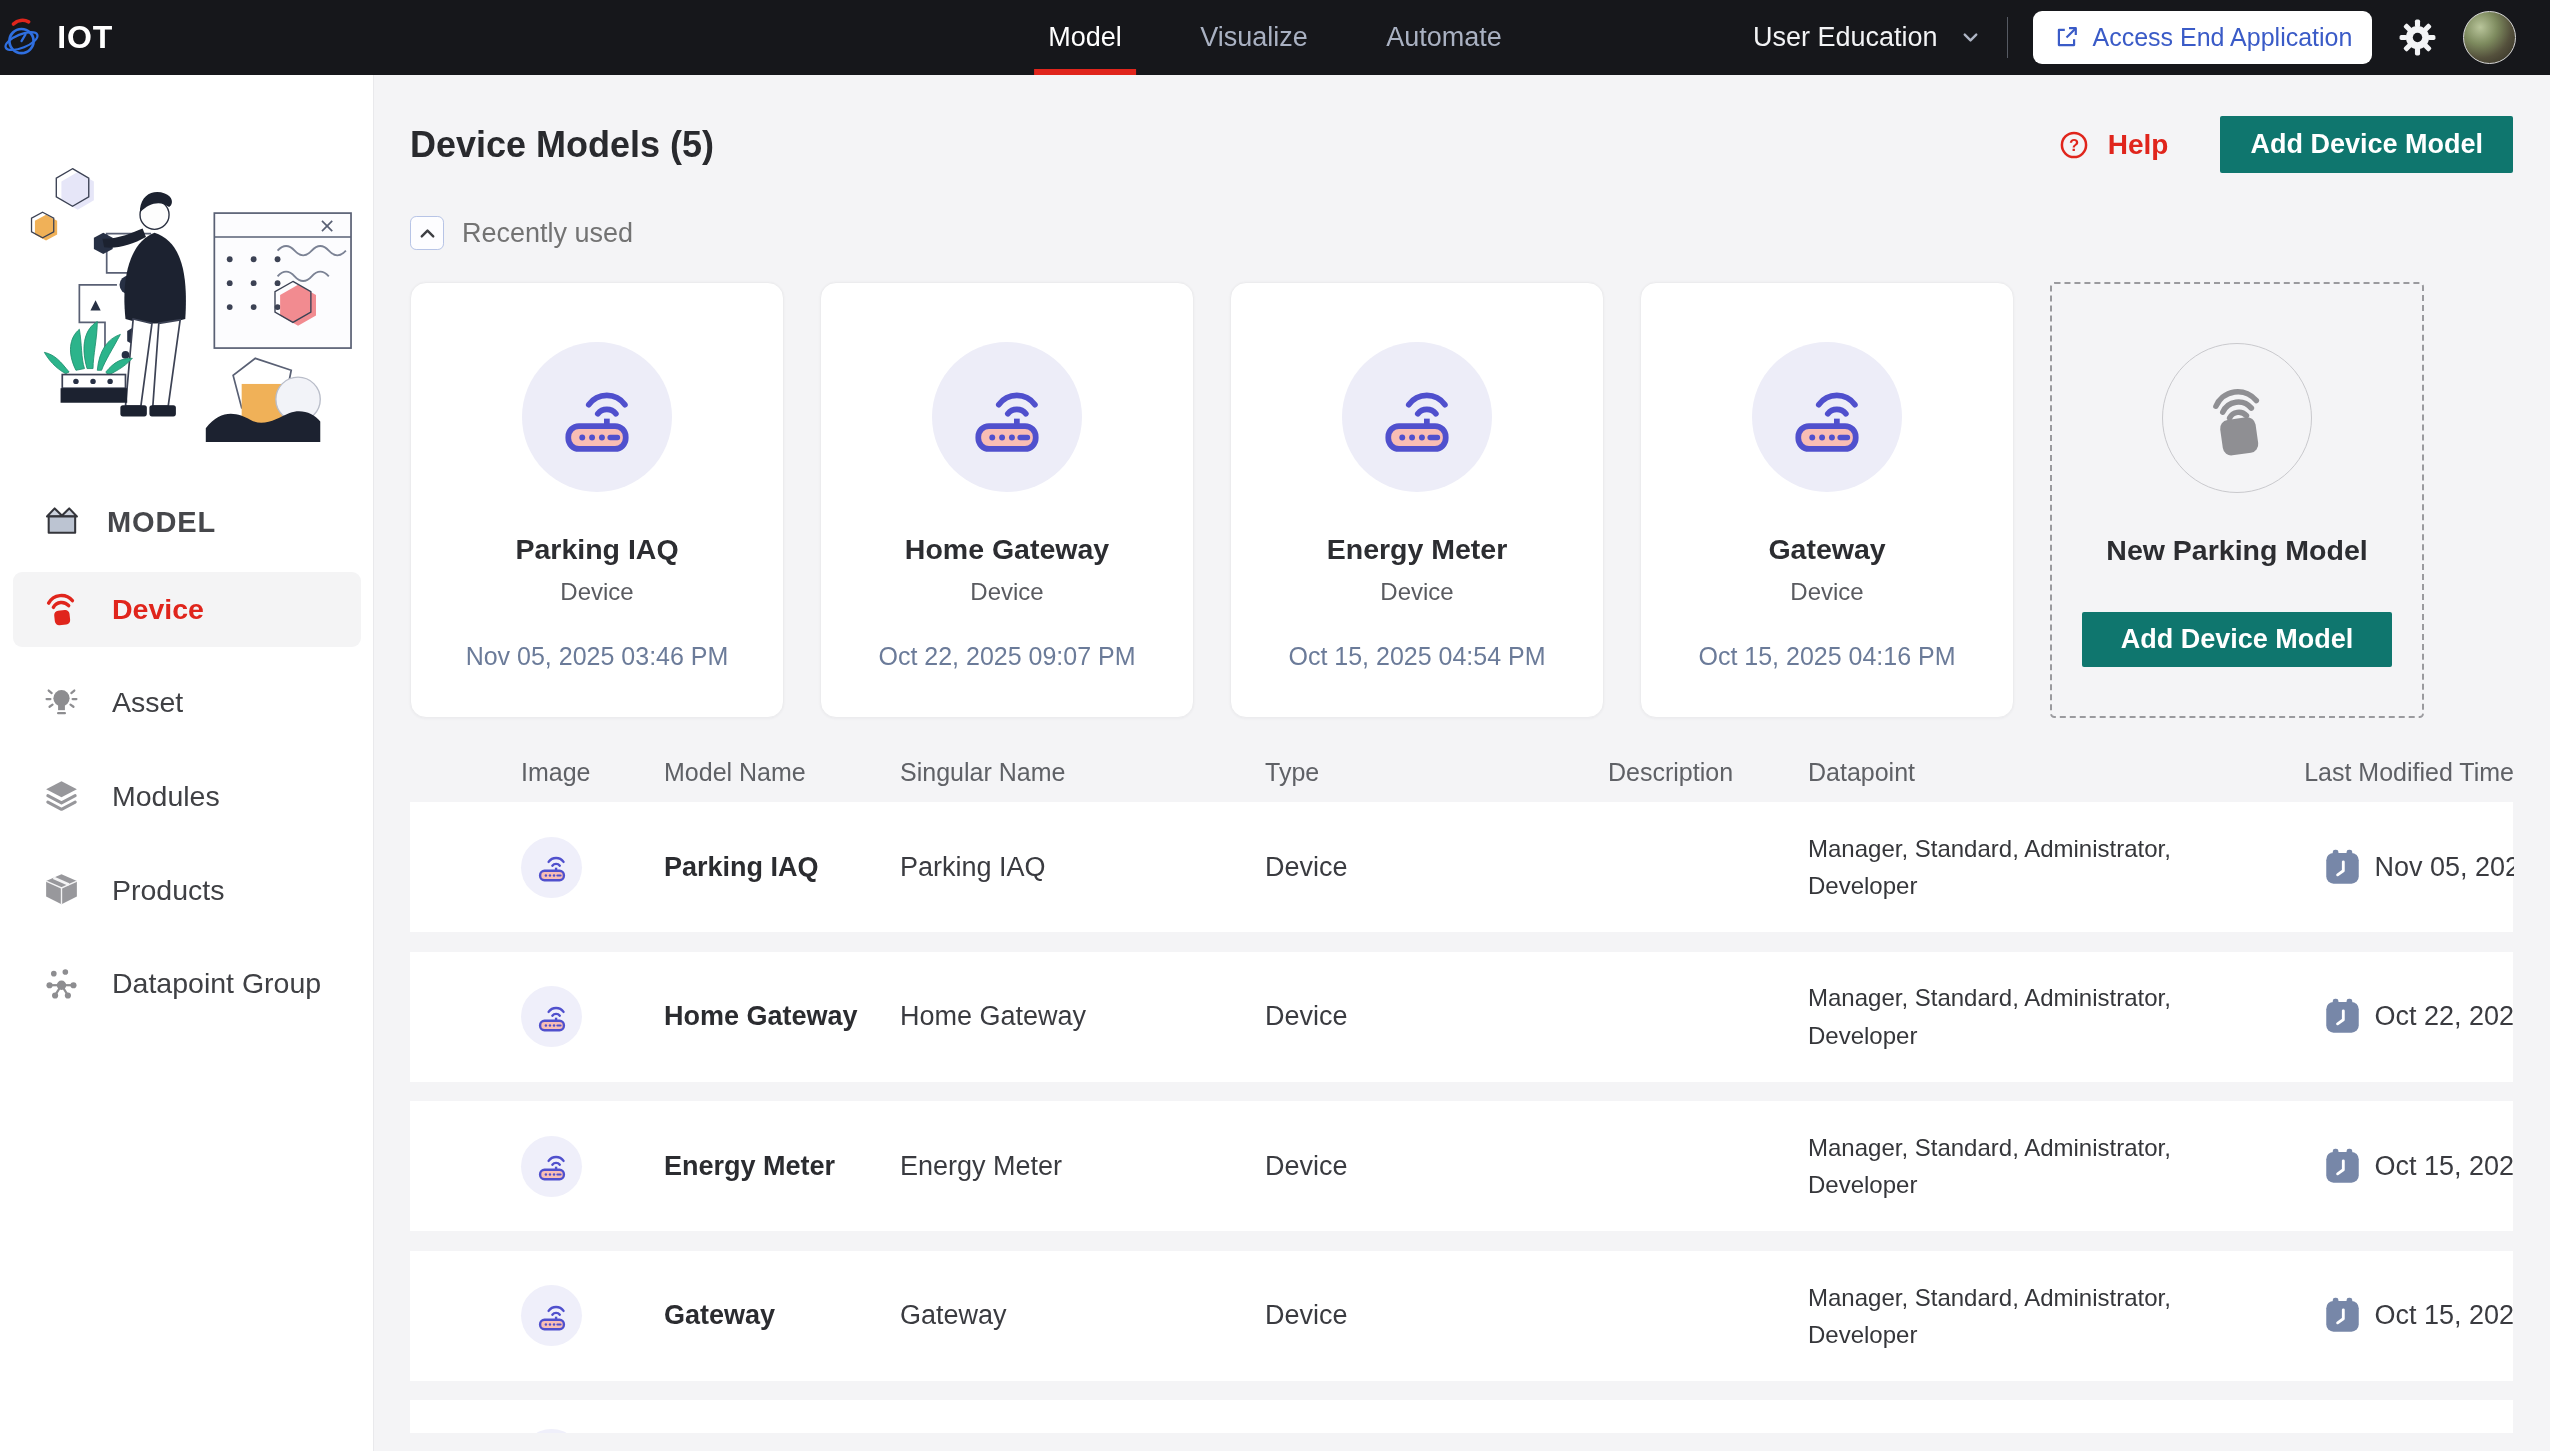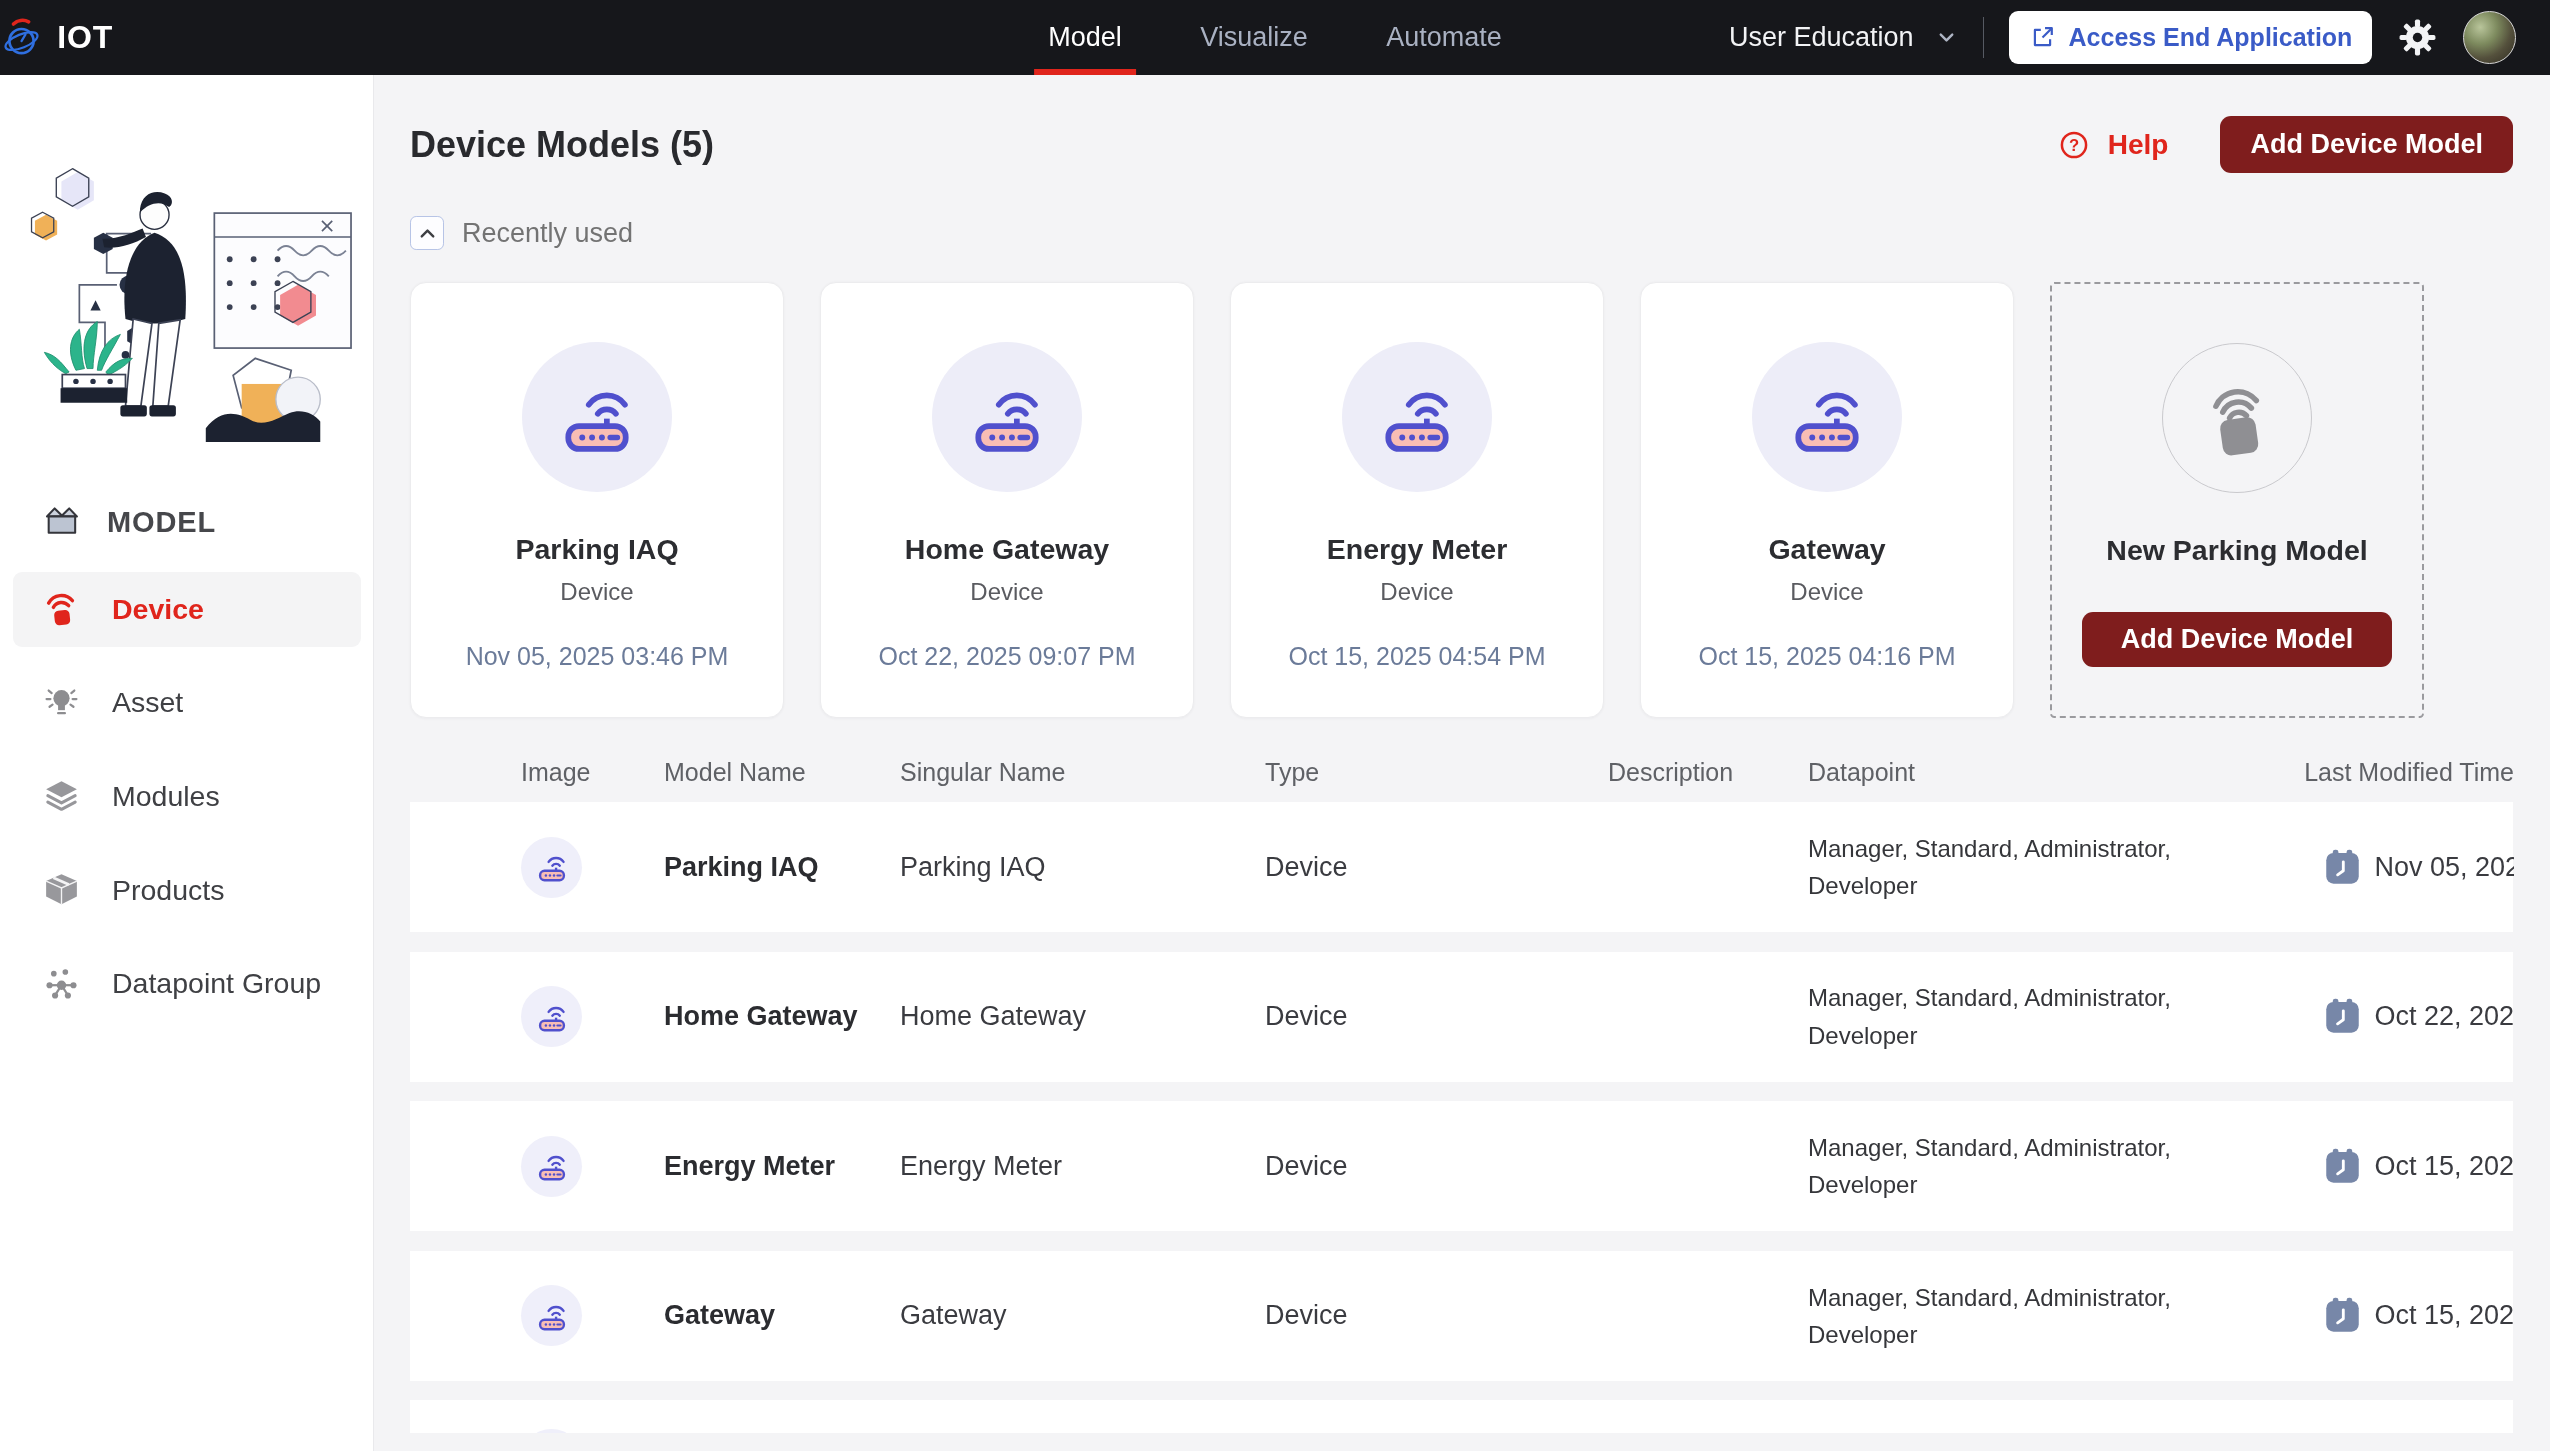--- a/index.html
+++ b/index.html
@@ -9,21 +9,21 @@
   
   .topbar { height:75px; background:#16171b; display:flex; align-items:stretch; position:relative; }
   .brand { display:flex; align-items:center; gap:14.2px; width:374px; }
   .brand-name { color:#fff; font-size:32px; font-weight:700; letter-spacing:0.9px; }
   .topnav { position:absolute; left:50%; transform:translateX(-50%); height:100%; display:flex; gap:50px; }
   .topnav .tab { display:flex; align-items:center; padding:0 14.2px; font-size:27px; color:#a9b1c2; cursor:pointer; border-bottom:6.2px solid transparent; border-top:6.2px solid transparent; }
   .topnav .tab.active { color:#ffffff; border-bottom-color:#e0251c; font-weight:400; }
   .topbar-right { margin-left:auto; display:flex; align-items:center; gap:25px; padding-right:34px; }
   .user-menu { display:flex; align-items:center; gap:21px; color:#f2f3f5; font-size:27px; cursor:pointer; }
   .tb-divider { width:1.8px; height:41px; background:#565a63; }
-  .access-btn { display:flex; align-items:center; gap:12.5px; background:#ffffff; color:#3a5bc7; font-size:25px; font-weight:700; height:53px; padding:0 19.6px; border-radius:9px; border:none; cursor:pointer; }
+  .access-btn { display:flex; align-items:center; gap:12.5px; background:#ffffff; color:#3a5bc7; font-size:25px; font-weight:400; height:53px; padding:0 19.6px; border-radius:9px; border:none; cursor:pointer; }
   .gear { width:41px; height:41px; cursor:pointer; }
   .avatar { width:53px; height:53px; border-radius:50%; border:1.8px solid #d8d8d8; cursor:pointer;
     background:radial-gradient(circle at 32% 30%, #b9c59b 0%, #7d8a5e 34%, #54503c 62%, #2d2a20 100%); }
 
   
   .shell { display:flex; height:1377px; }
   .sidebar { width:374px; background:#ffffff; border-right:0.9px solid #e9e9ec; padding-top:80px; }
   .illustration { display:block; margin:0 auto 48px auto; }
   .side-section { display:flex; align-items:center; gap:25px; padding-left:41px; margin-bottom:28.5px; }
   .side-section-label { font-size:29px; font-weight:700; color:#46474b; letter-spacing:0.9px; }
@@ -34,21 +34,21 @@
   .side-item.active { background:#f4f4f5; }
   .side-item.active .lbl { color:#e0251c; font-weight:700; }
 
   
   .main { flex:1; padding:41px 0 0 36px; }
   .content { width:2103px; }
   .page-head { display:flex; align-items:center; }
   .page-title { font-size:36px; font-weight:800; color:#292a2e; }
   .head-right { margin-left:auto; display:flex; align-items:center; gap:52px; }
   .help-link { display:flex; align-items:center; gap:19px; color:#e0251c; font-size:28px; font-weight:600; cursor:pointer; }
-  .btn-red { background:#7f1d1d; color:#fff; border:none; border-radius:11px; height:57px; padding:0 30px; font-size:27px; font-weight:600; cursor:pointer; font-family:inherit; }
+  .btn-red { background:#0f766e; color:#fff; border:none; border-radius:2px; height:57px; padding:0 30px; font-size:27px; font-weight:600; cursor:pointer; font-family:inherit; }
 
   .recent-row { display:flex; align-items:center; gap:18px; margin-top:43px; }
   .collapse-btn { width:34px; height:34px; border:1.8px solid #b7c4e6; border-radius:6.2px; background:#fdfdff; display:flex; align-items:center; justify-content:center; cursor:pointer; color:#3e3f43; }
   .recent-label { font-size:27px; color:#737373; }
 
   
   .cards { display:flex; gap:36px; margin-top:32px; }
   .card { width:374px; height:436px; background:#fff; border:0.9px solid #ececee; border-radius:16px; box-shadow:0 0.9px 2.7px rgba(20,20,40,.04); display:flex; flex-direction:column; align-items:center; cursor:pointer; }
   .card-circle { width:150px; height:150px; border-radius:50%; background:#ededf8; margin-top:59px; display:flex; align-items:center; justify-content:center; }
   .card-title { margin-top:41px; font-size:28.5px; font-weight:700; color:#2c2d31; }

